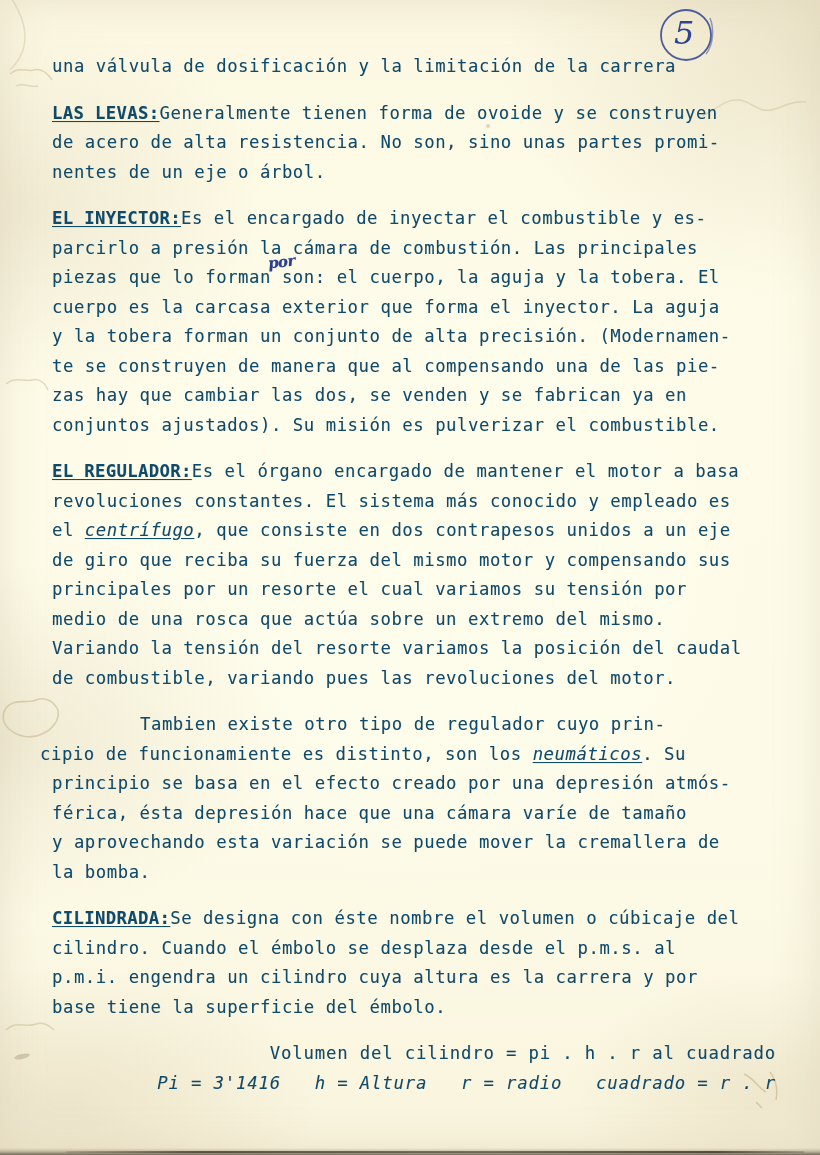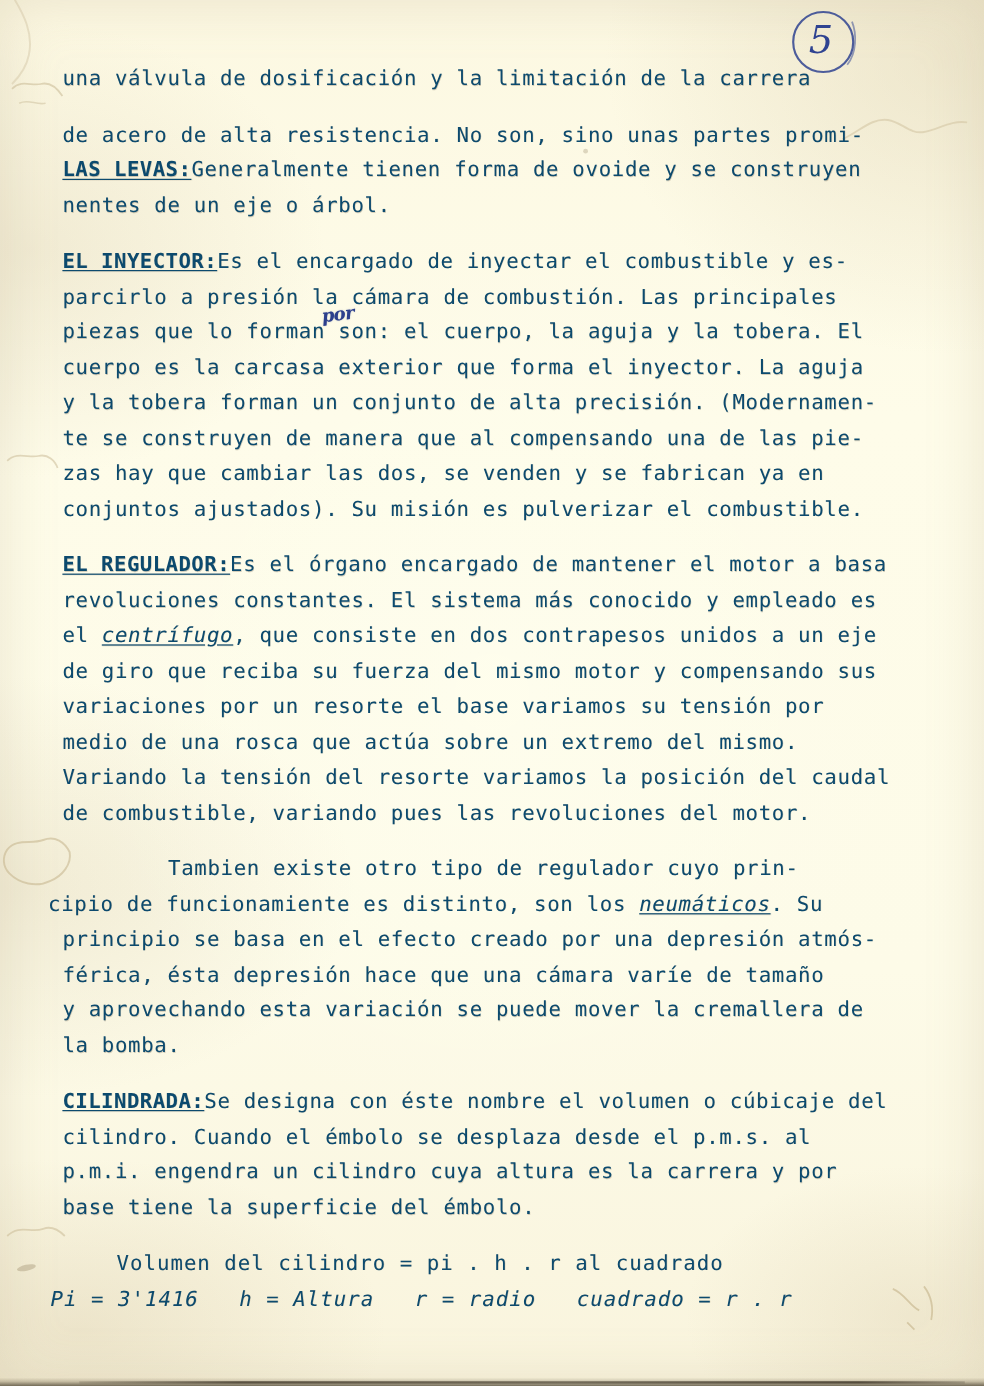--- a/index.html
+++ b/index.html
@@ -87,21 +87,21 @@
     font-size: 17.2px;
     letter-spacing: 0.6px;
     white-space: pre;
     color: #0c4a6e;
     text-shadow: 0.4px 0.3px 0 rgba(120,104,80,0.30);
   }
 
   .block {
     margin-bottom: 17px;
   }
-  .block:last-child { margin-bottom: 0; }
+  .block:last-child { margin-bottom: 0; text-align: right; }
 
   
   .hd {
     text-decoration: underline;
     text-decoration-thickness: from-font;
     text-underline-offset: 2px;
     font-weight: 700;
     letter-spacing: 0.4px;
   }
 
@@ -215,42 +215,42 @@
 
   <span class="ink ink-por">por</span>
 
   <div class="content">
 
     <div class="block">
       <div class="line">una válvula de dosificación y la limitación de la carrera</div>
     </div>
 
     <div class="block">
+      <div class="line"><span class="hd">LAS LEVAS:</span><span>Generalmente tienen forma de ovoide y se construyen</span></div>
       <div class="line">de acero de alta resistencia. No son, sino unas partes promi-</div>
-      <div class="line"><span class="hd">LAS LEVAS:</span><span>Generalmente tienen forma de ovoide y se construyen</span></div>
       <div class="line">nentes de un eje o árbol.</div>
     </div>
 
     <div class="block">
       <div class="line"><span class="hd">EL INYECTOR:</span><span>Es el encargado de inyectar el combustible y es-</span></div>
       <div class="line">parcirlo a presión la cámara de combustión. Las principales</div>
       <div class="line">piezas que lo forman son: el cuerpo, la aguja y la tobera. El</div>
       <div class="line">cuerpo es la carcasa exterior que forma el inyector. La aguja</div>
       <div class="line">y la tobera forman un conjunto de alta precisión. (Modernamen-</div>
       <div class="line">te se construyen de manera que al compensando una de las pie-</div>
       <div class="line">zas hay que cambiar las dos, se venden y se fabrican ya en</div>
       <div class="line">conjuntos ajustados). Su misión es pulverizar el combustible.</div>
     </div>
 
     <div class="block">
       <div class="line"><span class="hd">EL REGULADOR:</span><span>Es el órgano encargado de mantener el motor a basa</span></div>
       <div class="line">revoluciones constantes. El sistema más conocido y empleado es</div>
       <div class="line" id="line-centrifugo">el <span class="u">centrífugo</span>, que consiste en dos contrapesos unidos a un eje</div>
       <div class="line">de giro que reciba su fuerza del mismo motor y compensando sus</div>
-      <div class="line">variaciones por un resorte el base variamos su tensión por</div>
+      <div class="line">principales por un resorte el cual variamos su tensión por</div>
       <div class="line">medio de una rosca que actúa sobre un extremo del mismo.</div>
       <div class="line">Variando la tensión del resorte variamos la posición del caudal</div>
       <div class="line">de combustible, variando pues las revoluciones del motor.</div>
     </div>
 
     <div class="block">
       <div class="line" style="text-indent:88px;">Tambien existe otro tipo de regulador cuyo prin-</div>
       <div class="line" id="line-neumaticos" style="margin-left:-12px;">cipio de funcionamiente es distinto, son los <span class="u">neumáticos</span>. Su</div>
       <div class="line">principio se basa en el efecto creado por una depresión atmós-</div>
       <div class="line">férica, ésta depresión hace que una cámara varíe de tamaño</div>

